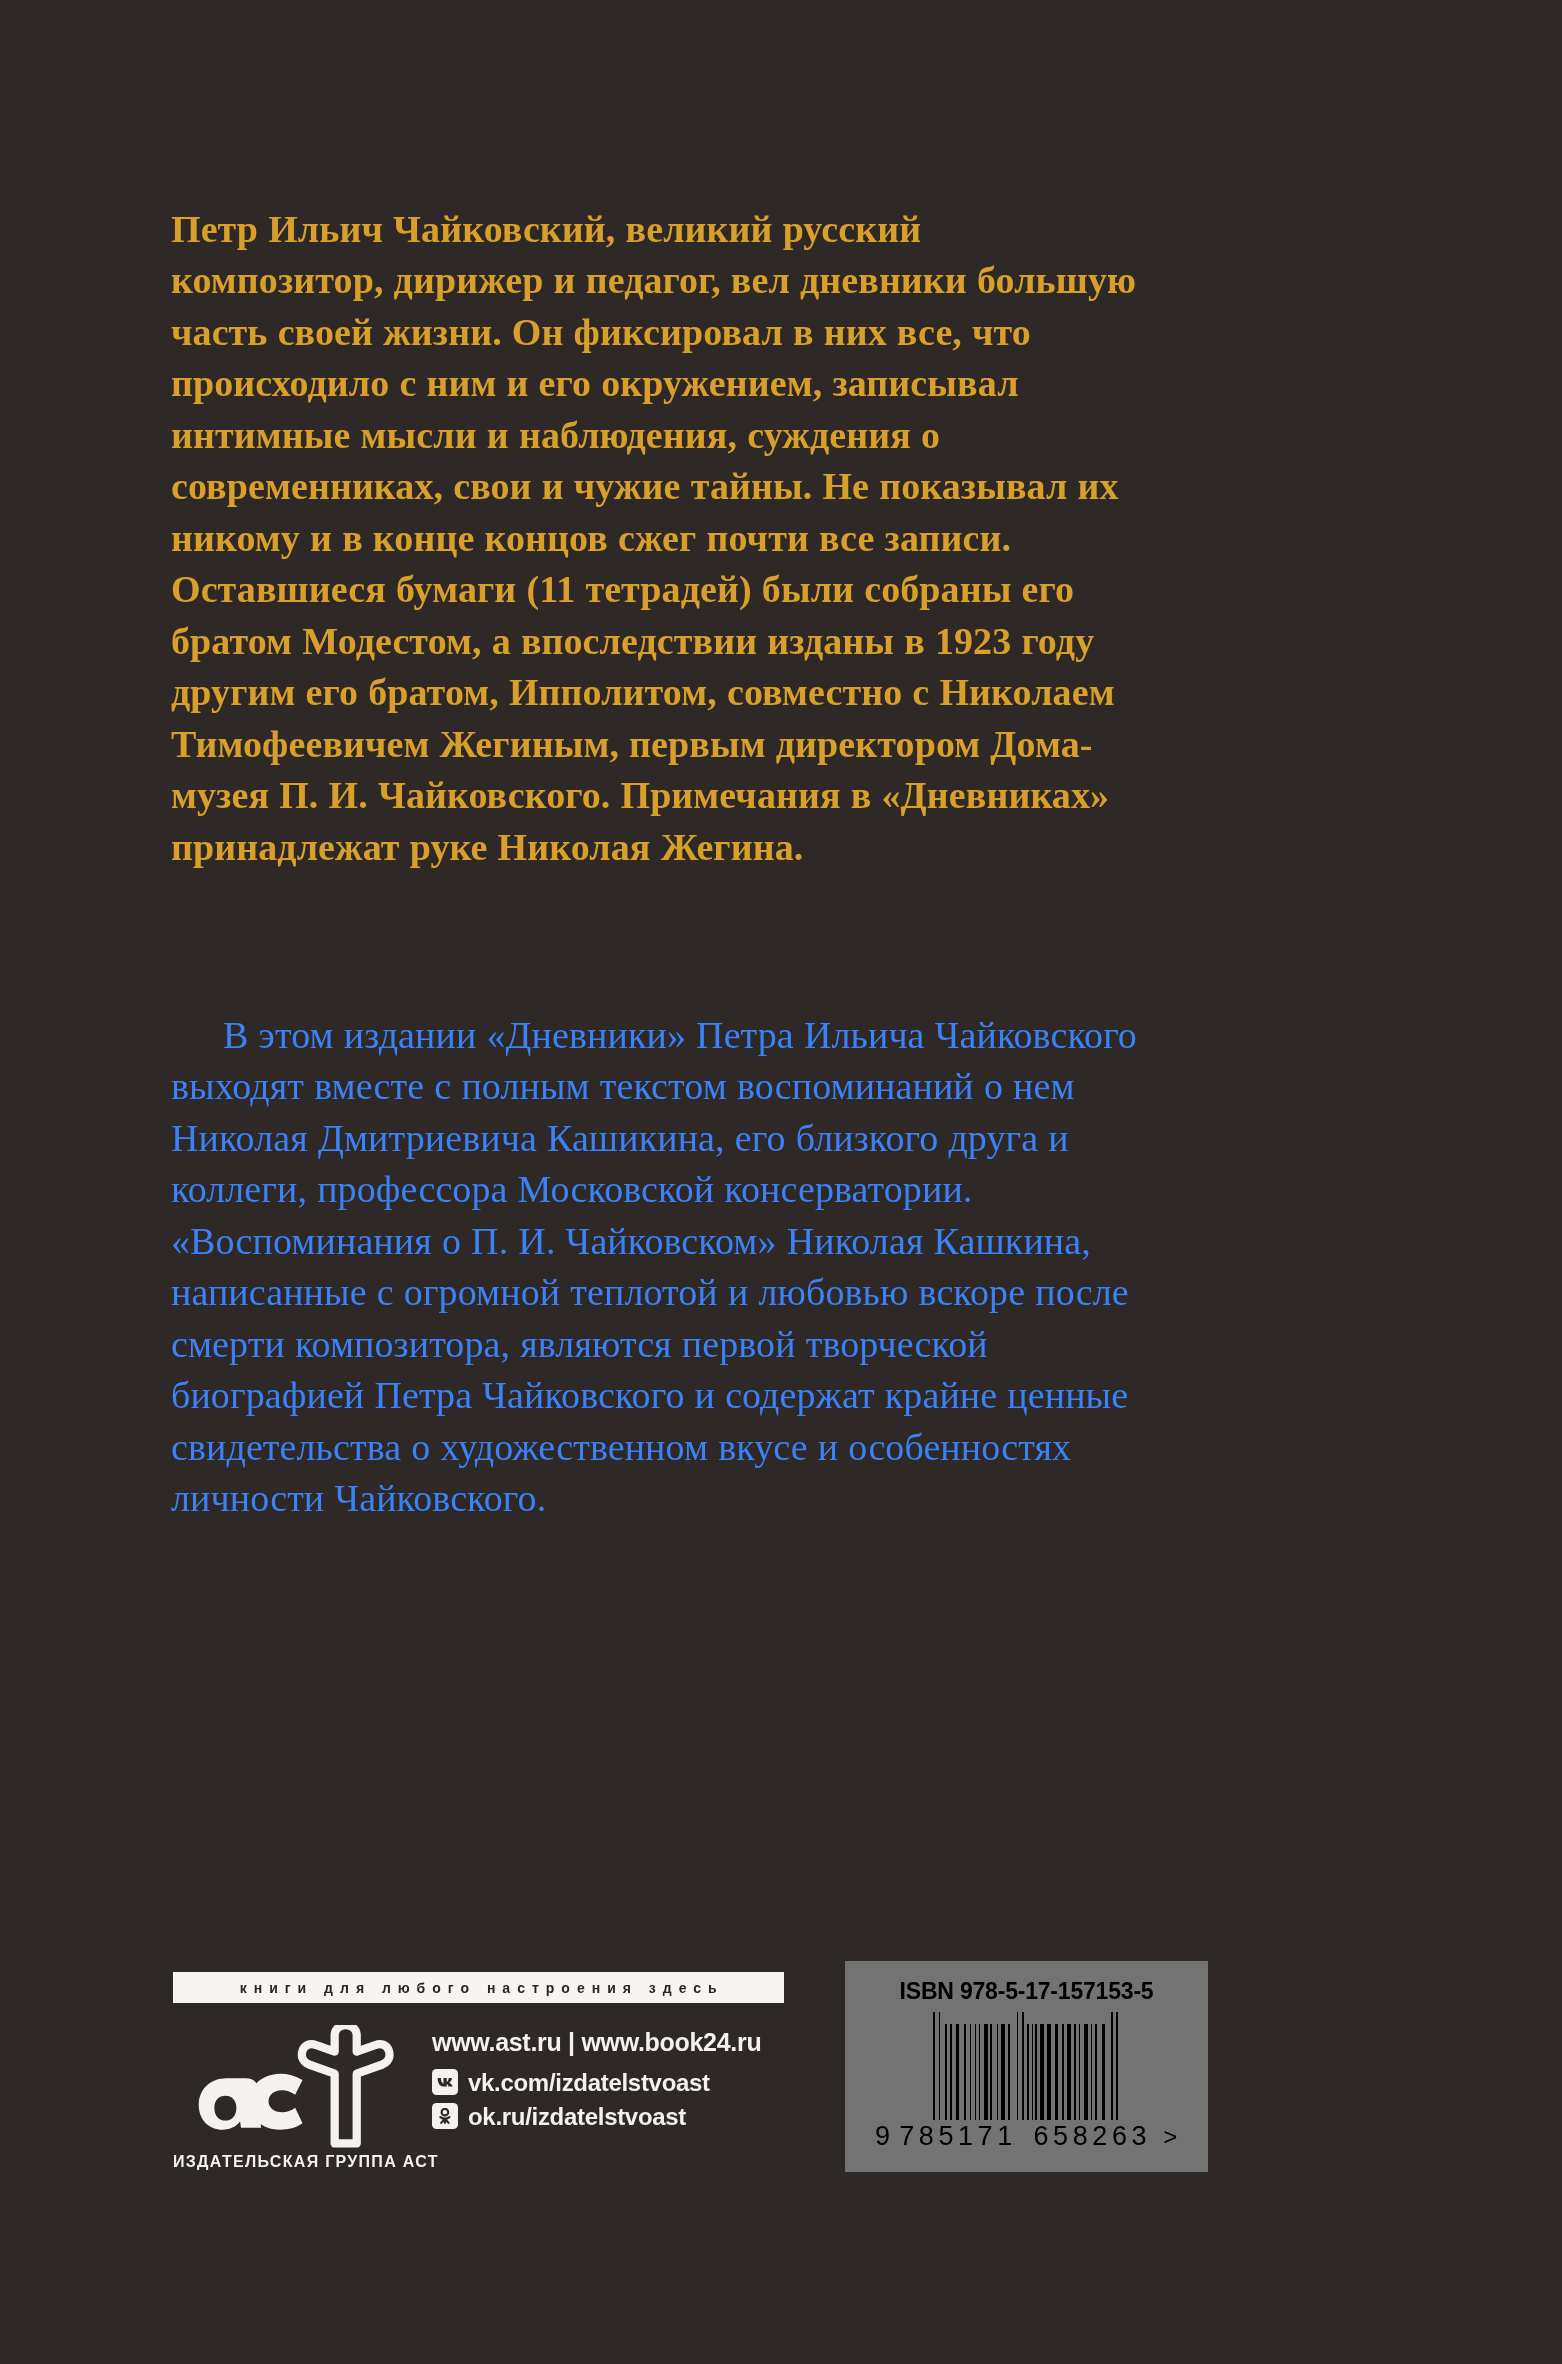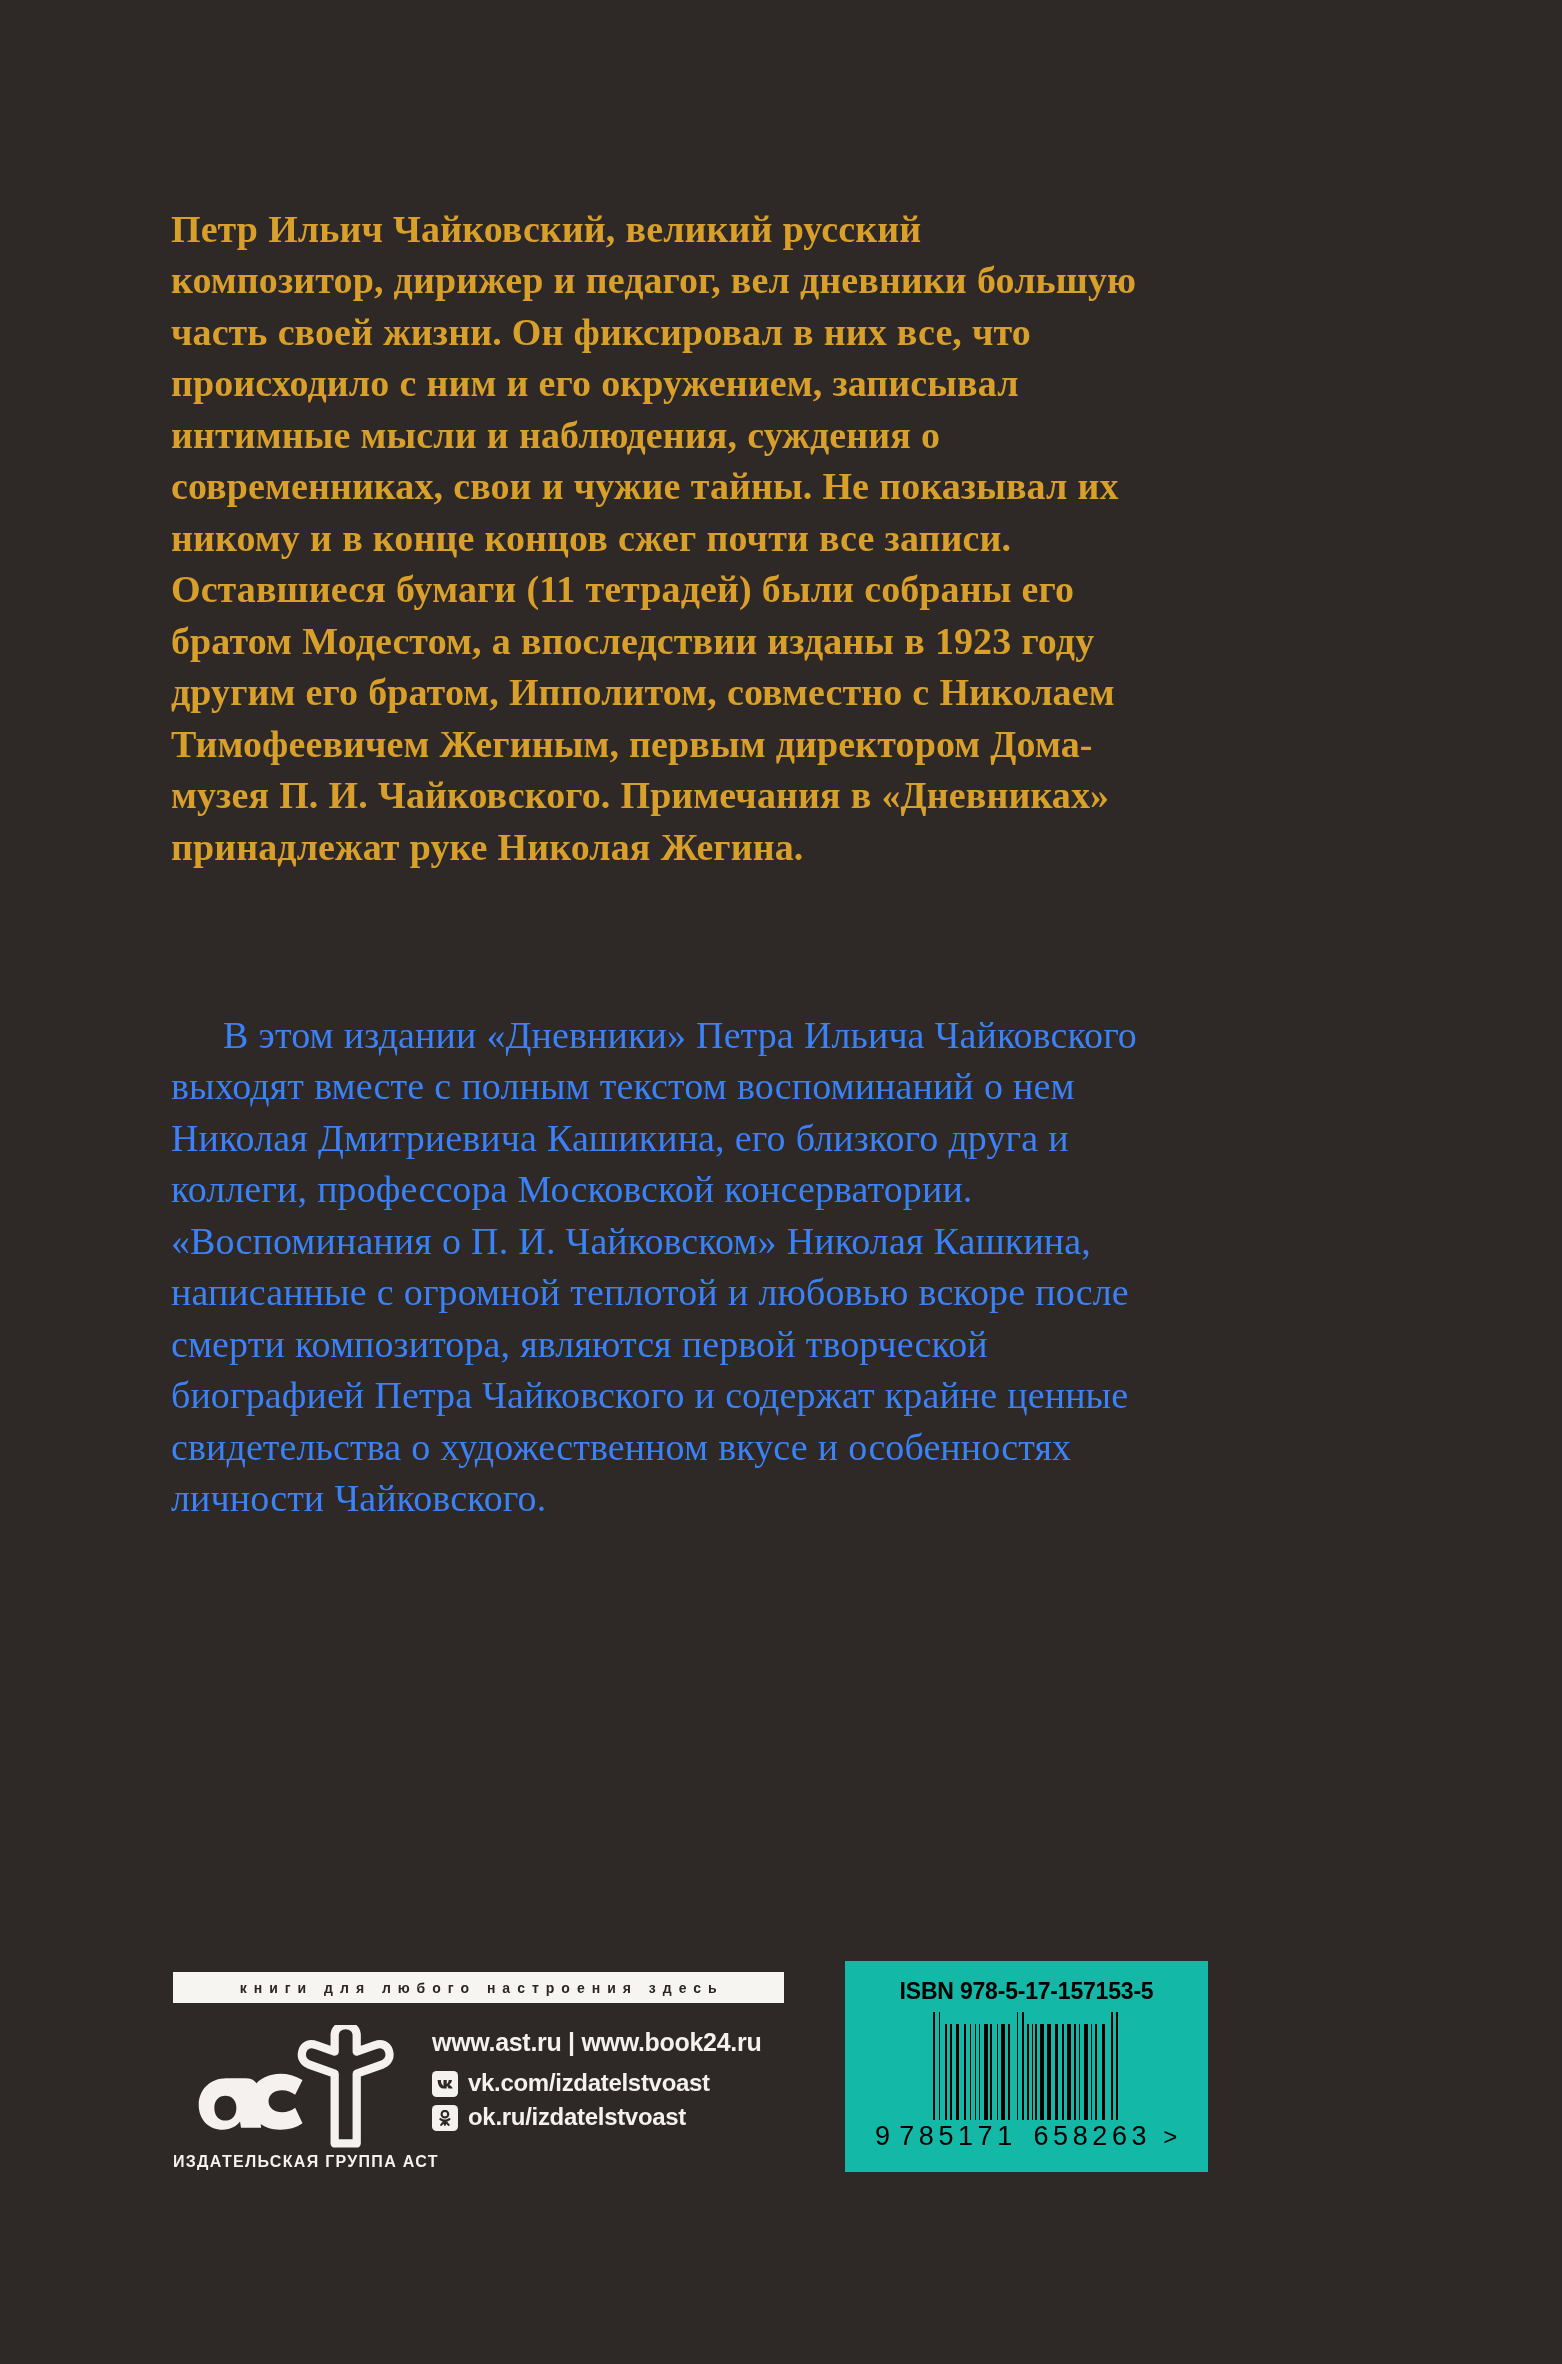--- a/index.html
+++ b/index.html
@@ -119,21 +119,21 @@
   }
   #site-line {
     font-size: 25px;
     font-weight: 700;
     letter-spacing: -0.3px;
     white-space: nowrap;
     margin-bottom: 12px;
   }
   .social-row {
     display: flex;
-    align-items: flex-end;
+    align-items: flex-start;
     margin-bottom: 6.4px;
     white-space: nowrap;
   }
   .social-badge {
     width: 26px;
     height: 26px;
     border-radius: 4.6px;
     background: #f4f1ee;
     color: #2e2826;
     display: inline-flex;
@@ -153,21 +153,21 @@
     letter-spacing: -0.3px;
   }
 
   
   #barcode-card {
     position: absolute;
     left: 845px;
     top: 0px;
     width: 363px;
     height: 211px;
-    background: #14b8a6;
+    background: #737373;
     padding: 16.5px 18.4px 9.2px 18.4px;
     box-sizing: border-box;
   }
   #isbn-text {
     font-family: "Liberation Sans", "DejaVu Sans", sans-serif;
     font-size: 23px;
     font-weight: 700;
     color: #000;
     letter-spacing: -0.2px;
     text-align: center;

